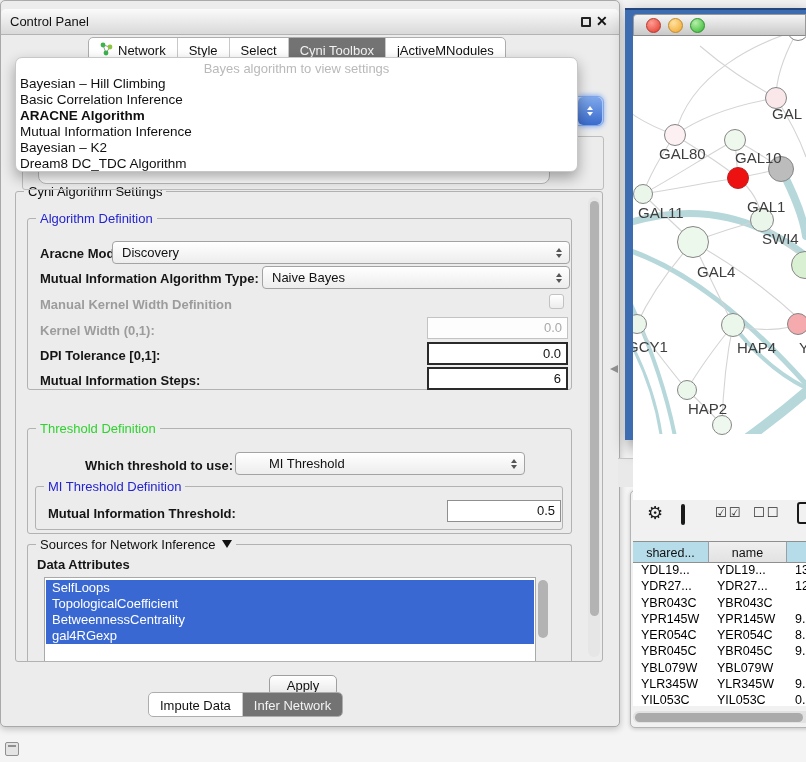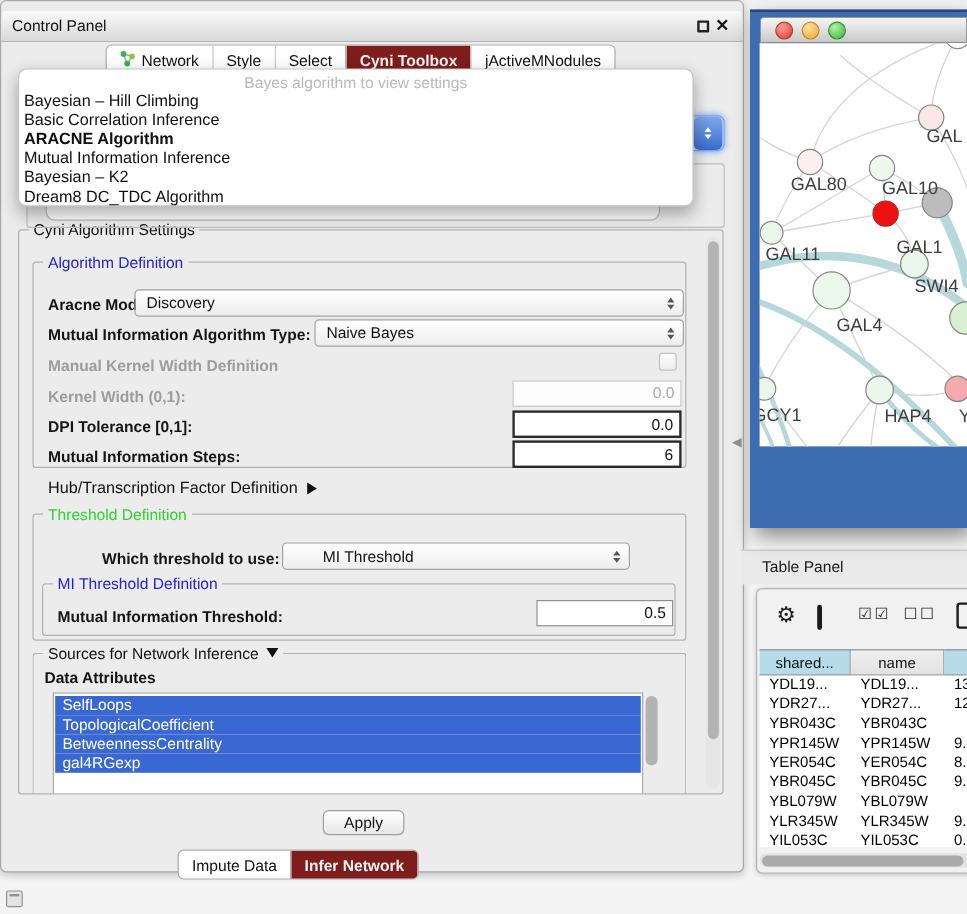--- a/index.html
+++ b/index.html
@@ -13,21 +13,21 @@
   .cp-titlebar{left:1px;top:9px;width:618px;height:26px;border-radius:5px 5px 0 0;
           background:linear-gradient(#fafafa,#d9d9d9);border-bottom:1px solid #b3b3b3;}
   .cp-title{left:10px;top:14px;font-size:13px;color:#111;}
   .float-ic{left:581px;top:17px;width:10px;height:10px;border:2px solid #222;border-radius:1px;}
   .close-ic{left:596px;top:13px;font-size:14px;font-weight:bold;color:#111;}
 
   .segtabs{display:flex;height:23px;background:#fff;border:1px solid #adadad;border-radius:5px;overflow:hidden;}
   .segtab{display:flex;align-items:center;gap:5px;padding:12px 11px;font-size:13px;color:#111;
           border-left:1px solid #c9c9c9;white-space:nowrap;}
   .segtab:first-child{border-left:none;}
-  .segtab.sel{background:#7f1d1d;color:#f3f3f3;font-weight:bold;}
+  .segtab.sel{background:#737373;color:#f3f3f3;}
 
   
   .gbox{border:1px solid #b2b2b2;border-radius:3px;}
   .cap{position:absolute;top:-8px;left:8px;background:#ececec;padding:0 4px;font-size:13px;color:#111;white-space:nowrap;}
   .cap.blue{color:#2323cf;}
   .cap.green{color:#2fd22f;}
   .lbl{font-size:13px;font-weight:bold;color:#151515;white-space:nowrap;}
   .lbl.gray{color:#9c9c9c;}
   .field{background:#fff;border:1px solid #8f8f8f;font-size:13px;color:#111;text-align:right;
          padding:2px 5px 0 0;}
@@ -78,21 +78,21 @@
 
   
   .net-win{left:625px;top:8px;width:181px;height:432px;background:#3e6cb0;border-top:2px solid #26477e;
            box-shadow:4px 7px 16px rgba(0,0,0,.45);z-index:5;}
   .net-titlebar{left:8px;top:4px;width:173px;height:22px;background:linear-gradient(#f5f5f5,#c9c9c9);
                 border:1px solid #999;border-bottom-color:#8a8a8a;border-radius:4px 0 0 0;display:flex;align-items:center;padding-left:12px;gap:7px;}
   .light{width:13px;height:13px;border-radius:50%;}
   .light.red{background:radial-gradient(circle at 35% 30%,#ff9d93,#e3382b);border:1px solid #b5372c;}
   .light.yellow{background:radial-gradient(circle at 35% 30%,#ffe2a0,#f0a429);border:1px solid #c08a28;}
   .light.green{background:radial-gradient(circle at 35% 30%,#b6f0a8,#2fb52f);border:1px solid #2f8f2f;}
-  .net-canvas{left:8px;top:26px;width:173px;height:336px;background:#fff;overflow:hidden;}
+  .net-canvas{left:8px;top:26px;width:173px;height:464px;background:#fff;overflow:hidden;}
   .node{position:absolute;border-radius:50%;border:1px solid #858585;box-sizing:border-box;}
   .node-label{position:absolute;font-size:15px;color:#3e3e3e;white-space:nowrap;}
 
   
   .tp-bar{left:618px;top:458px;width:188px;height:29px;background:#e9e9e9;border-top:1px solid #c8c8c8;}
   .tp-title{left:635px;top:465px;font-size:13px;color:#1a1a1a;}
   .tp-win{left:630px;top:490px;width:290px;height:238px;background:#f1f1f1;border:1px solid #b4b4b4;
           border-radius:5px;box-shadow:0 1px 4px rgba(0,0,0,.2);z-index:4;}
   .gear{font-size:18px;color:#1c1c1c;font-family:"DejaVu Sans",sans-serif;}
   .colbrowse{width:18px;height:16px;border:2px solid #1a1a1a;border-radius:3px;position:relative;}
@@ -200,23 +200,20 @@
   </div>
   <span class="abs lbl gray" style="left:40px;top:297px;">Manual Kernel Width Definition</span>
   <span class="abs checkbox" style="left:549px;top:294px;"></span>
   <span class="abs lbl gray" style="left:40px;top:323px;">Kernel Width (0,1):</span>
   <div class="abs field dis" style="left:427px;top:317px;width:141px;height:22px;">0.0</div>
   <span class="abs lbl" style="left:40px;top:348px;">DPI Tolerance [0,1]:</span>
   <div class="abs field strong" style="left:427px;top:342px;width:141px;height:23px;">0.0</div>
   <span class="abs lbl" style="left:40px;top:373px;">Mutual Information Steps:</span>
   <div class="abs field strong" style="left:427px;top:367px;width:141px;height:23px;">6</div>
 
-  <span class="abs" style="left:40px;top:399px;font-size:13.5px;color:#101010;">
-    <span>Hub/Transcription Factor Definition</span><span class="tri-right"></span>
-  </span>
 
   <div class="abs gbox" style="left:27px;top:428px;width:545px;height:106px;">
     <span class="cap green">Threshold Definition</span>
   </div>
   <span class="abs lbl" style="left:85px;top:458px;">Which threshold to use:</span>
   <div class="abs combo" style="left:235px;top:452px;width:290px;height:23px;padding-left:33px;">
     <span class="val">MI Threshold</span>
     <span class="steppers">
         <span class="tri-u"></span>
         <span class="tri-d"></span>
@@ -234,21 +231,21 @@
   <span class="abs lbl" style="left:37px;top:557px;text-align:center;">Data Attributes</span>
   <div class="abs attr-list" id="attr-list">
       <div class="attr-item">SelfLoops</div>
       <div class="attr-item">TopologicalCoefficient</div>
       <div class="attr-item">BetweennessCentrality</div>
       <div class="attr-item">gal4RGexp</div>
     </div>
   <div class="abs vscroll-thumb" style="left:538px;top:580px;width:10px;height:58px;z-index:3;"></div>
 
   <div class="abs apply-btn">Apply</div>
-  <div class="abs" style="left:148px;top:708px;" id="bottom-tabs">
+  <div class="abs" style="left:148px;top:692px;" id="bottom-tabs">
       <div class="segtabs">
         <div class="segtab">
           <span>Impute Data</span>
         </div>
         <div class="segtab sel">
           <span>Infer Network</span>
         </div>
       </div>
     </div>
 

